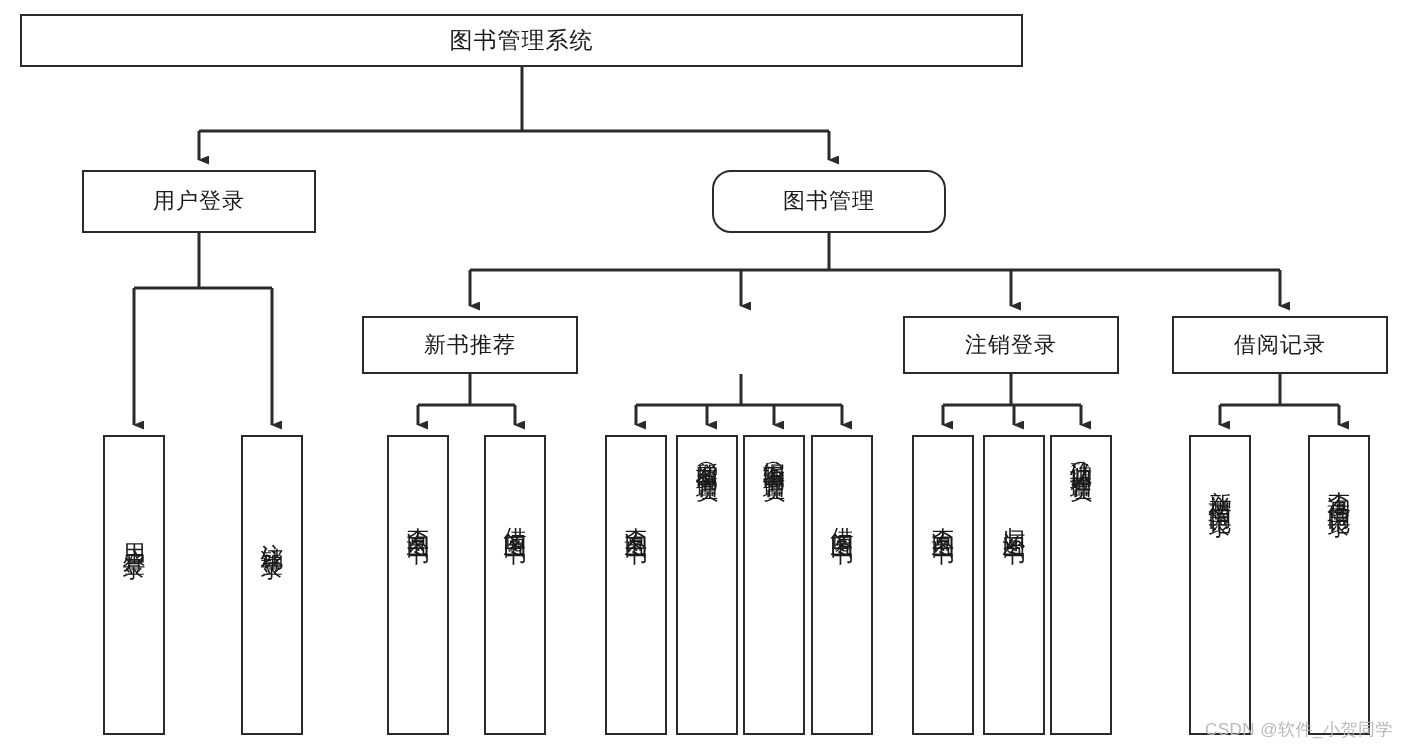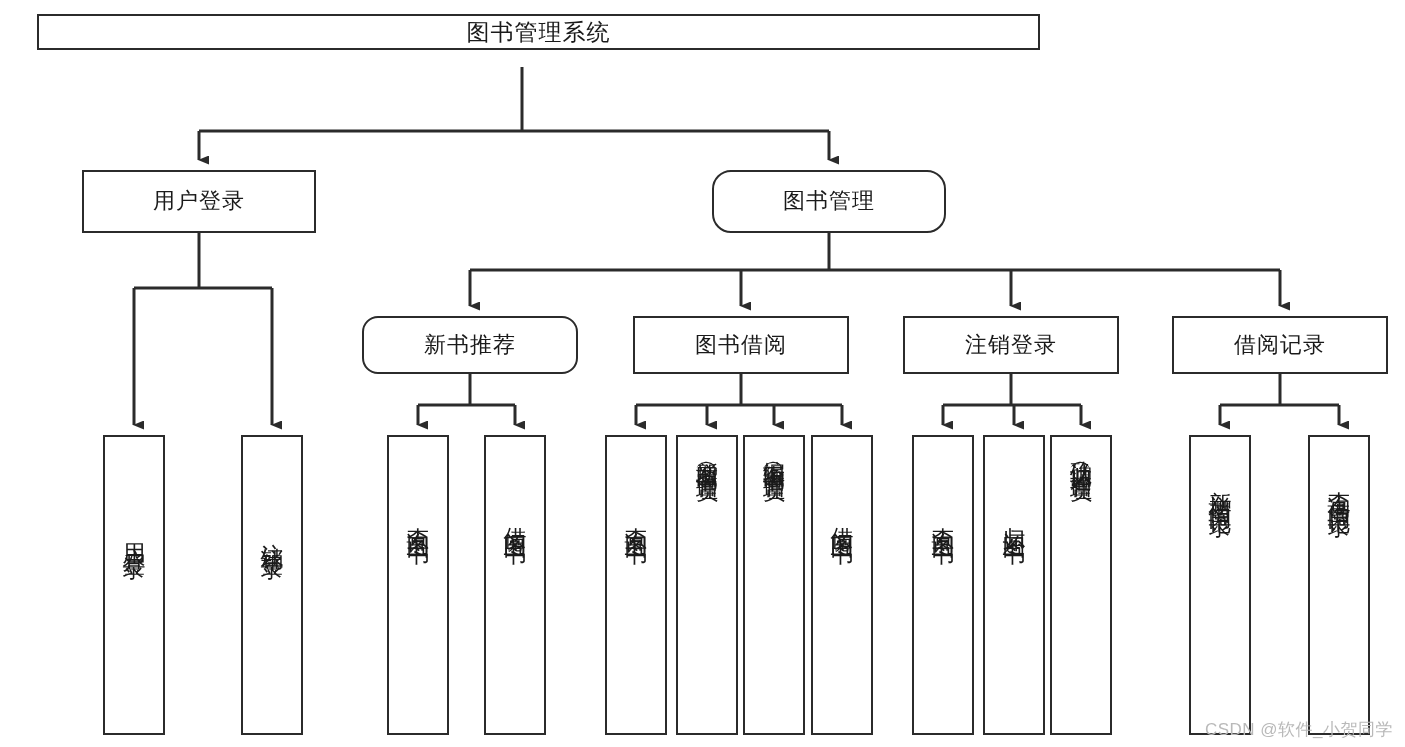--- a/index.html
+++ b/index.html
@@ -128,36 +128,33 @@
       <path d="M1014,405 L1014,425" marker-end="url(#arrowhead)"></path>
       <path d="M1081,405 L1081,425" marker-end="url(#arrowhead)"></path>
 
       <path d="M1280,374 L1280,405"></path>
       <path d="M1220,405 L1339,405"></path>
       <path d="M1220,405 L1220,425" marker-end="url(#arrowhead)"></path>
       <path d="M1339,405 L1339,425" marker-end="url(#arrowhead)"></path>
     </g>
   </svg>
 
-  <div class="node horiz root" style="left:20px; top:14px; width:1003px; height:36px;margin-left:17px;">
+  <div class="node horiz root" style="left:20px; top:14px; width:1003px; height:53px;">
     <span class="node-label">图书管理系统</span>
   </div>
 
   <div class="node horiz" style="left:82px; top:170px; width:234px; height:63px;">
     <span class="node-label">用户登录</span>
   </div>
   <div class="node horiz" style="left:712px; top:170px; width:234px; height:63px;border-radius:19px;">
     <span class="node-label">图书管理</span>
   </div>
 
-  <div class="node horiz" style="left:362px; top:316px; width:216px; height:58px;border-radius:16px;">
+  <div class="node horiz" style="left:362px; top:316px; width:216px; height:58px;">
     <span class="node-label">新书推荐</span>
-  </div>
-  <div class="node horiz" style="left:633px; top:316px; width:216px; height:58px;">
-    <span class="node-label">图书借阅</span>
   </div>
   <div class="node horiz" style="left:903px; top:316px; width:216px; height:58px;">
     <span class="node-label">注销登录</span>
   </div>
   <div class="node horiz" style="left:1172px; top:316px; width:216px; height:58px;">
     <span class="node-label">借阅记录</span>
   </div>
 
   <div class="node vert" style="left:103px; top:435px; width:62px; height:300px; padding-top:88px;">
     <span class="node-label">用户登录</span>

